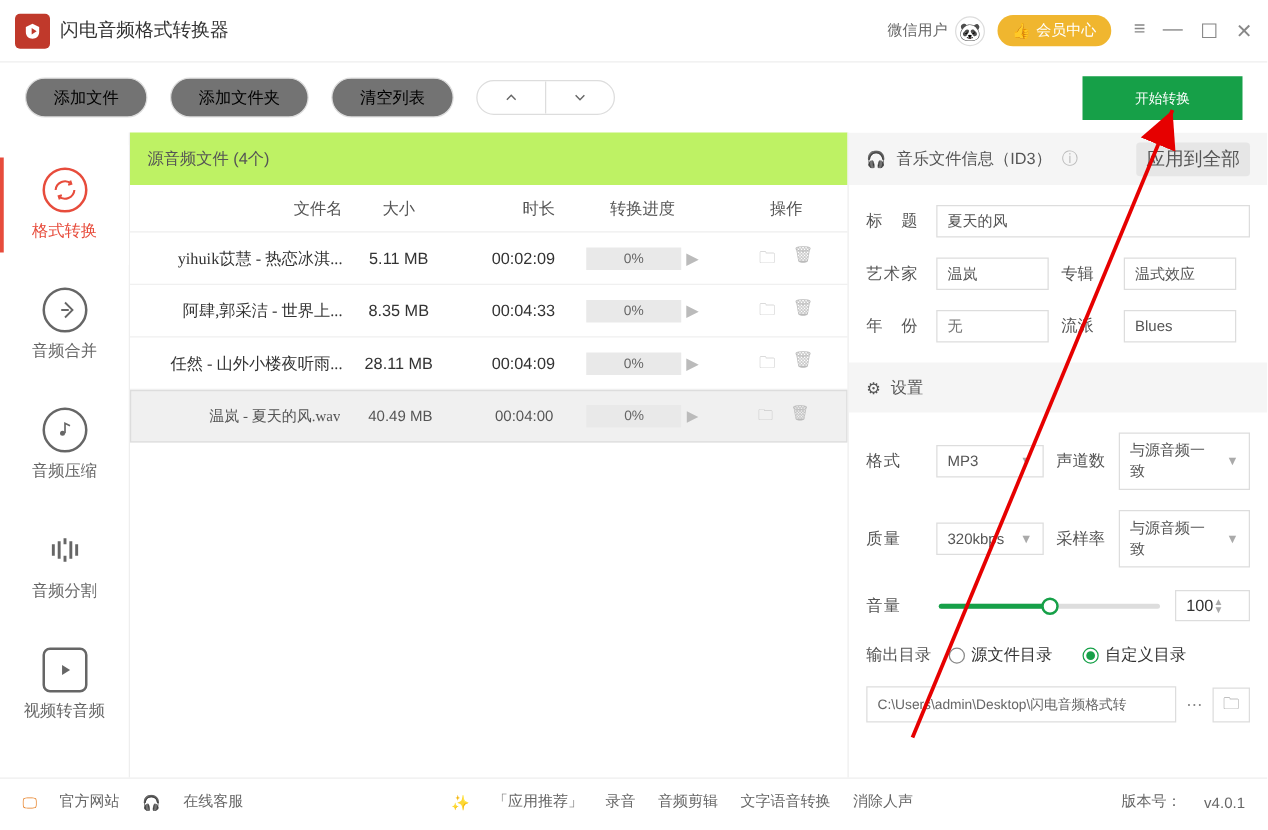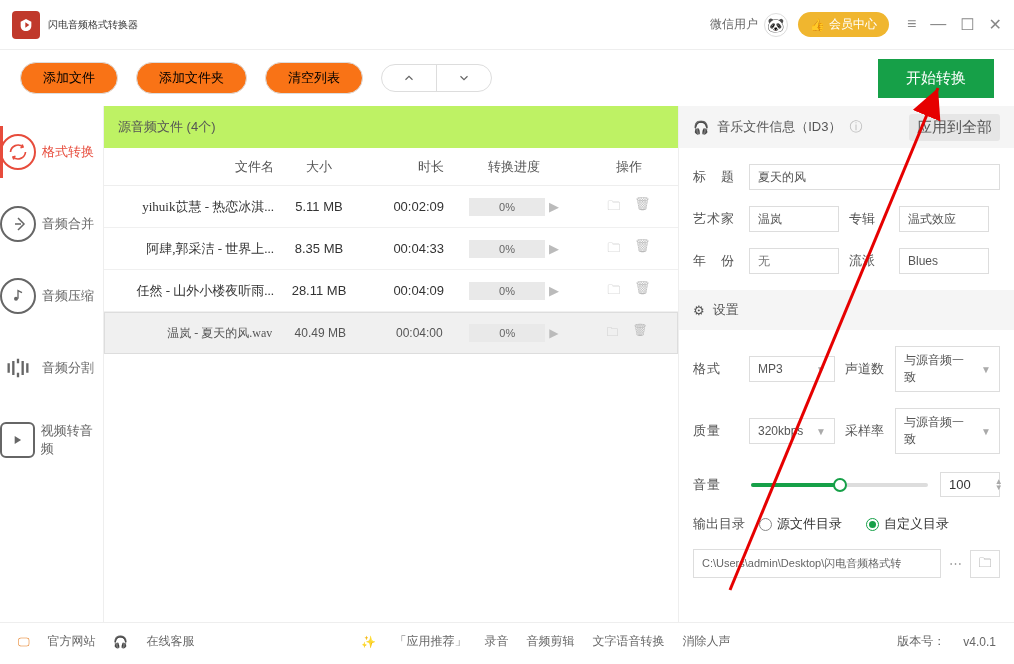--- a/index.html
+++ b/index.html
@@ -2,41 +2,41 @@
 <html><head>
 <meta charset="utf-8">
 <style>
 * { box-sizing: border-box; margin: 0; padding: 0; }
 body { font-family: "Microsoft YaHei", Arial, sans-serif; font-size: 13px; color: #333; background: #fff; width: 1014px; height: 664px; overflow: hidden; position: relative; }
 
 
 .titlebar { height: 50px; display: flex; align-items: center; padding: 0 12px; border-bottom: 1px solid #eee; }
 .logo { width: 28px; height: 28px; background: #c0392b; border-radius: 4px; display: flex; align-items: center; justify-content: center; margin-right: 8px; }
 .logo svg { fill: #fff; }
-.app-title { font-size: 10px; font-weight: 500; }
+.app-title { font-size: 15px; font-weight: 500; }
 .titlebar-spacer { flex: 1; }
 .wx-user { display: flex; align-items: center; gap: 6px; font-size: 12px; color: #666; margin-right: 10px; }
 .avatar { width: 24px; height: 24px; border-radius: 50%; border: 1px solid #ddd; background: #fff; display:flex;align-items:center;justify-content:center;font-size:14px;}
 .vip-btn { background: #f0b62f; color: #fff; border-radius: 14px; padding: 4px 12px; font-size: 12px; display: flex; align-items: center; gap: 4px; cursor: pointer; }
 .winbtns { display: flex; gap: 14px; margin-left: 18px; color: #888; }
 .winbtn { cursor: pointer; font-size: 16px; }
 
 
 .toolbar { height: 56px; display: flex; align-items: center; padding: 0 20px; gap: 18px; }
-.tbtn { border: 1px solid #ddd; background: #f97316; border-radius: 18px; padding: 6px 22px; font-size: 13px; cursor: pointer; }
+.tbtn { border: 1px solid #ddd; background: #737373; border-radius: 18px; padding: 6px 22px; font-size: 13px; cursor: pointer; }
 .navbtns { display: flex; border: 1px solid #ddd; border-radius: 18px; overflow: hidden; }
 .navbtn { padding: 6px 20px; cursor: pointer; display:flex;align-items:center;}
 .navbtn + .navbtn { border-left: 1px solid #ddd; }
 .toolbar-spacer { flex: 1; }
-.start-btn { background: #16a048; color: #fff; border: none; padding: 10px 28px; font-size: 15px; cursor: pointer; }
+.start-btn { background: #16a048; color: #fff; border: none; padding: 10px 42px; font-size: 11px; cursor: pointer; }
 
 
 .main { display: flex; height: 516px; }
 .sidebar { width: 104px; border-right: 1px solid #eee; padding-top: 10px; }
-.side-item { display: flex; flex-direction: row; align-items: center; gap: 6px; padding: 18px 0; font-size: 13px; color: #666; cursor: pointer; position: relative; }
+.side-item { display: flex; flex-direction: column; align-items: center; gap: 6px; padding: 18px 0; font-size: 13px; color: #666; cursor: pointer; position: relative; }
 .side-item.active { color: #e74c3c; background: #fff; }
 .side-item.active::before { content:""; position:absolute; left:0; top:10px; bottom:10px; width:3px; background:#e74c3c; }
 .side-icon { width: 36px; height: 36px; border: 2px solid currentColor; border-radius: 50%; display: flex; align-items: center; justify-content: center; }
 .side-icon.rect { border-radius: 6px; }
 
 
 .center { width: 574px; display: flex; flex-direction: column; }
 .list-header { height: 42px; background: #bef264; display: flex; align-items: center; padding: 0 14px; font-size: 13px; color: #555; }
 .thead { display: flex; height: 38px; align-items: center; border-bottom: 1px solid #eee; color: #555; }
 .tcell { text-align: center; }
@@ -62,21 +62,21 @@
 .field-label { width: 46px; color: #555; letter-spacing: 1px; }
 .field-label2 { width: 40px; color: #555; }
 .txt-input { flex: 1; border: 1px solid #ddd; padding: 5px 8px; font-size: 12px; color: #555; }
 .txt-input.small { width: 88px; flex: none; }
 .sel { border: 1px solid #ddd; padding: 5px 8px; font-size: 12px; color: #555; display:flex;align-items:center;justify-content:space-between;gap:6px; min-width:86px; background:#fff; cursor:pointer;}
 .sec-header { height: 40px; background: #f5f5f5; display: flex; align-items: center; gap: 8px; margin: 8px -14px 6px; padding: 0 14px; color: #555; }
 .slider-wrap { display: flex; align-items: center; gap: 12px; margin: 18px 0; }
 .slider { flex: 1; height: 4px; background: #ddd; position: relative; border-radius: 2px; }
 .slider-fill { position: absolute; left: 0; top: 0; bottom: 0; width: 50%; background: #16a048; border-radius: 2px; }
 .slider-thumb { position: absolute; top: 50%; left: 50%; transform: translate(-50%, -50%); width: 14px; height: 14px; border: 2px solid #16a048; background: #fff; border-radius: 50%; }
-.num-box { border: 1px solid #ddd; padding: 4px 8px; width: 60px; text-align: right; display:flex;align-items:center;gap:24px;}
+.num-box { border: 1px solid #ddd; padding: 4px 8px; width: 60px; text-align: right; display:flex;align-items:center;gap:0;}
 .radio { display: inline-flex; align-items: center; gap: 5px; margin-right: 14px; cursor:pointer;}
 .radio-dot { width: 13px; height: 13px; border: 1px solid #888; border-radius: 50%; display: inline-flex; align-items: center; justify-content: center; }
 .radio-dot.on { border-color: #16a048; }
 .radio-dot.on::after { content:""; width:7px;height:7px;background:#16a048;border-radius:50%; }
 .out-row { display: flex; align-items: center; gap: 8px; margin-top: 10px; }
 .out-path { flex: 1; border: 1px solid #ddd; padding: 6px 8px; font-size: 11px; color: #666; white-space: nowrap; overflow: hidden; }
 .folder-btn { width: 30px; height: 28px; border: 1px solid #ddd; display:flex;align-items:center;justify-content:center;color:#888;cursor:pointer;}
 
 
 .footer { height: 38px; border-top: 1px solid #eee; display: flex; align-items: center; padding: 0 18px; gap: 18px; font-size: 12px; color: #666; }

